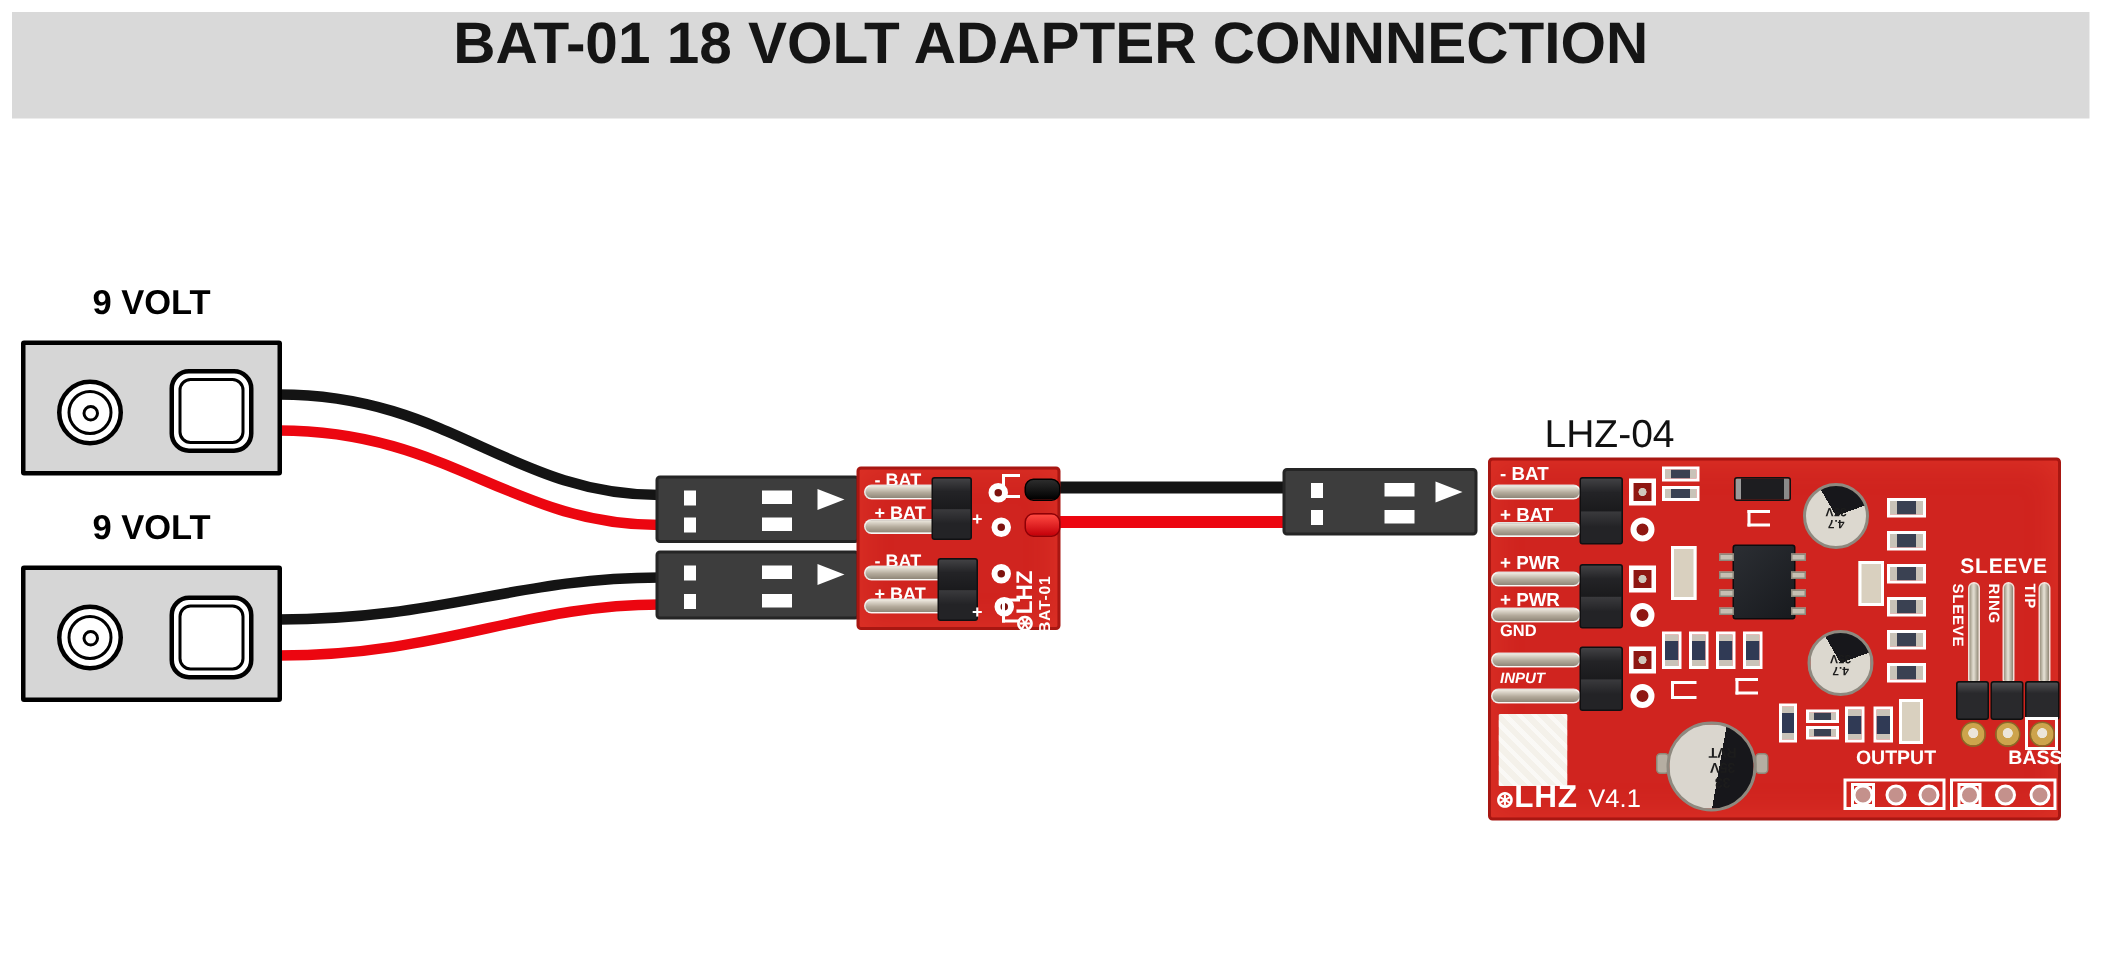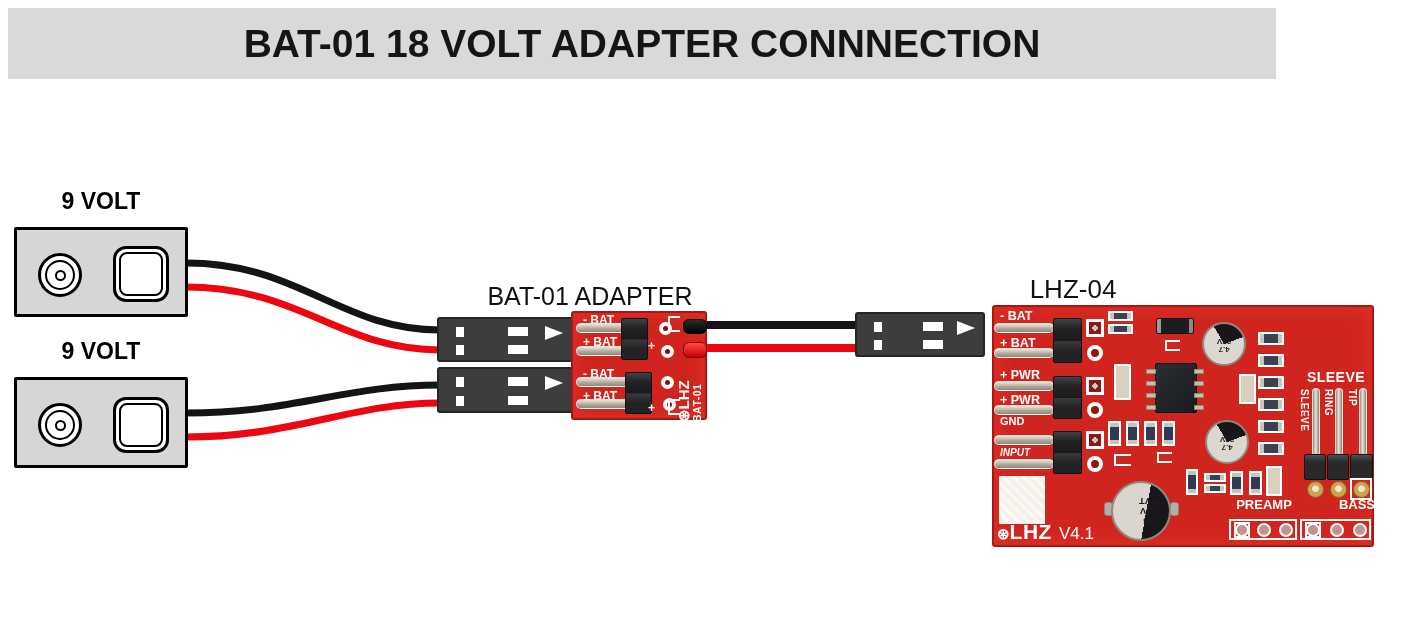--- a/index.html
+++ b/index.html
@@ -1,20 +1,20 @@
 <!DOCTYPE html>
 <html><head>
 <meta charset="utf-8">
 <style>
   html,body{margin:0;padding:0;background:#fff;}
   .stage{position:relative;width:1401px;height:641px;background:#ffffff;overflow:hidden;
          font-family:"Liberation Sans",sans-serif;}
   
-  .banner{position:absolute;left:8px;top:8px;width:1268px;height:71px;background:#d9d9d9;
-          display:flex;align-items:center;justify-content:center;}
+  .banner{position:absolute;left:8px;top:8px;width:1385px;height:71px;background:#d9d9d9;
+          display:flex;justify-content:center;}
   .banner span{font-size:39px;font-weight:bold;color:#151515;letter-spacing:0px;}
   
   .batt-label{position:absolute;width:174px;text-align:center;font-size:23px;font-weight:bold;color:#000;}
   .batt-box{position:absolute;width:174px;height:90px;background:#d6d6d6;border:3px solid #000;
             border-radius:2px;box-sizing:border-box;}
   .jack-c{position:absolute;border-radius:50%;background:#fff;border:3px solid #000;box-sizing:border-box;}
   .jack-ring{position:absolute;border-radius:50%;border:2.5px solid #000;box-sizing:border-box;background:#fff;}
   .jack-dot{position:absolute;border-radius:50%;border:2.5px solid #000;box-sizing:border-box;background:#fff;}
   .jack-sq{position:absolute;border:3px solid #000;border-radius:13px;background:#fff;box-sizing:border-box;}
   .jack-sq-in{position:absolute;inset:3px;border:2px solid #000;border-radius:8px;box-sizing:border-box;}
@@ -126,21 +126,20 @@
     <div class="tri" style="right:8px;top:7px;"></div>
   </div>
   <div class="conn" style="left:437px;top:367px;width:136px;height:46px;">
     <div class="sq" style="left:17px;top:8px;"></div>
       <div class="sq" style="left:17px;top:27px;"></div>
     <div class="bar" style="left:69px;top:8px;"></div>
       <div class="bar" style="left:69px;top:27px;"></div>
     <div class="tri" style="right:8px;top:7px;"></div>
   </div>
 
-  <div class="seclabel" style="left:470px;top:282px;width:240px;">BAT-01 ADAPTER</div>
   <div class="pcb" style="left:571px;top:311px;width:136px;height:109px;">
     <div class="silk" style="left:10px;top:0px;font-size:12px;">- BAT</div>
     <div class="pin-h" style="left:3px;top:10px;width:60px;"></div>
     <div class="silk" style="left:10px;top:22px;font-size:12px;">+ BAT</div>
     <div class="pin-h" style="left:3px;top:33px;width:60px;"></div>
     <div class="silk" style="left:10px;top:54px;font-size:12px;">- BAT</div>
     <div class="pin-h" style="left:3px;top:64px;width:60px;"></div>
     <div class="silk" style="left:10px;top:76px;font-size:12px;">+ BAT</div>
     <div class="pin-h" style="left:3px;top:86px;width:60px;"></div>
 
@@ -275,21 +274,21 @@
     <div class="jackpin" style="left:341px;top:81px;height:67px;"></div>
     <div class="jackpin" style="left:365px;top:81px;height:67px;"></div>
     <div class="hdr" style="left:310px;top:147px;width:22px;height:26px;"></div>
     <div class="hdr" style="left:333px;top:147px;width:22px;height:26px;"></div>
     <div class="hdr" style="left:356px;top:147px;width:23px;height:26px;"></div>
     <div class="gpad" style="left:313px;top:174px;"></div>
     <div class="gpad" style="left:336px;top:174px;"></div>
     <div class="sqout" style="left:356px;top:171px;width:22px;height:22px;"></div>
     <div class="gpad" style="left:359px;top:174px;"></div>
 
-    <div class="silk" style="left:230px;top:190px;width:80px;text-align:center;font-size:13px;">PREAMP</div>
+    <div class="silk" style="left:230px;top:190px;width:80px;text-align:center;font-size:13px;">OUTPUT</div>
     <div class="silk" style="left:301px;top:190px;width:80px;text-align:right;font-size:13px;">BASS</div>
     <div class="ctl-box" style="left:235px;top:212px;width:68px;height:21px;">
       <div class="sqout" style="left:3px;top:1px;width:16px;height:16px;"></div>
       <div class="ppad" style="left:4px;top:2px;"></div>
       <div class="ppad" style="left:26px;top:2px;"></div>
       <div class="ppad" style="left:48px;top:2px;"></div>
     </div>
     <div class="ctl-box" style="left:306px;top:212px;width:71px;height:21px;">
       <div class="sqout" style="left:3px;top:1px;width:16px;height:16px;"></div>
       <div class="ppad" style="left:4px;top:2px;"></div>

